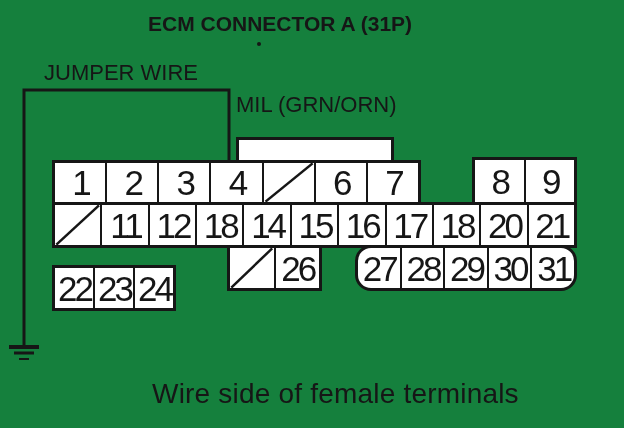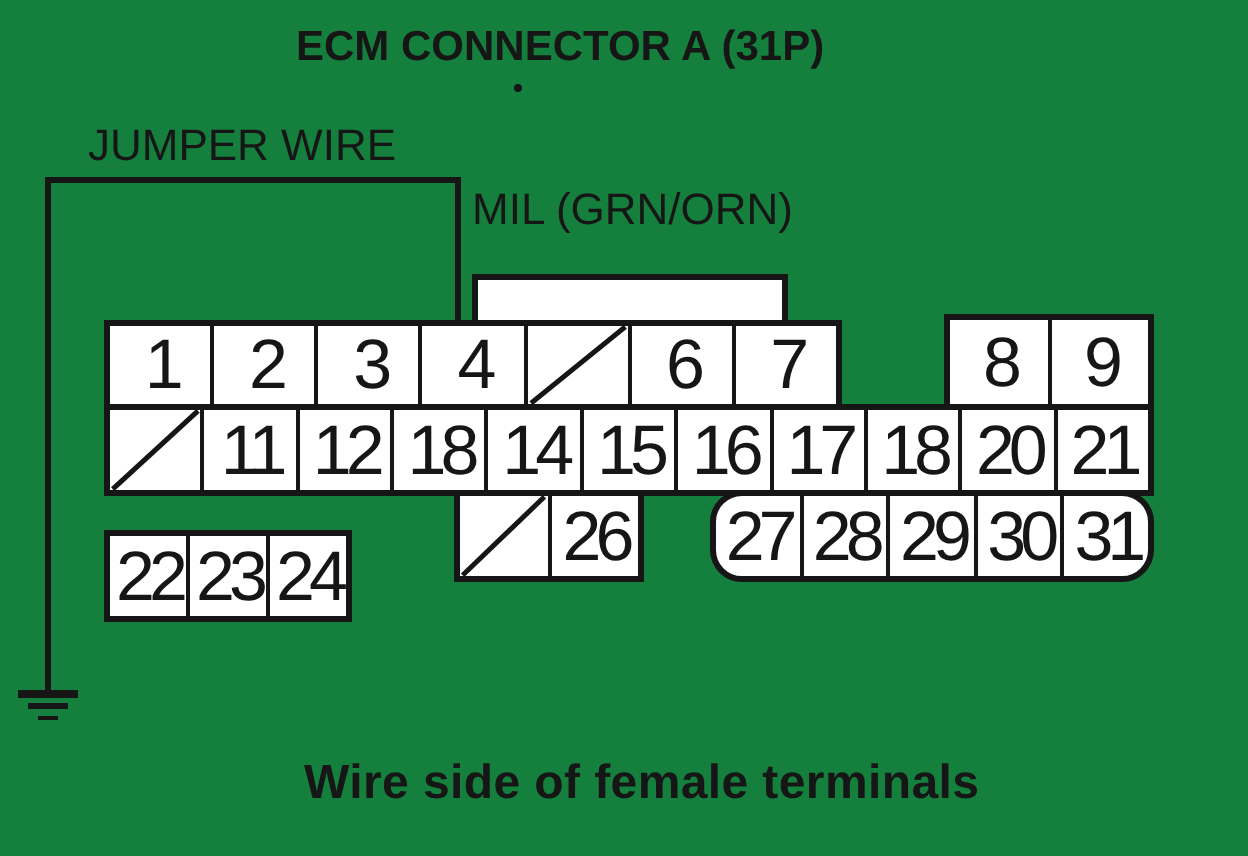--- a/index.html
+++ b/index.html
@@ -11,21 +11,21 @@
   .title{
     top:12px;left:148px;font-size:21px;font-weight:700;letter-spacing:0px;
     white-space:nowrap;z-index:4;
   }
   .lbl{
     font-size:22px;font-weight:400;white-space:nowrap;z-index:4;
   }
   .jumper-lbl{top:60px;left:44px;}
   .mil-lbl{top:92px;left:236px;}
   .caption{
-    top:378px;left:152px;font-size:24px;font-weight:700;letter-spacing:0.2px;
+    top:378px;left:152px;font-size:28px;font-weight:400;letter-spacing:0.2px;
     white-space:nowrap;z-index:4;
   }
   .wiring{top:0;left:0;z-index:1;pointer-events:none;}
   .key-tab{
     top:137px;left:236px;width:158px;height:26px;
     border:3px solid #161616;background:#ffffff;box-sizing:border-box;z-index:2;
   }
   .block{
     display:flex;border:3px solid #161616;background:#ffffff;
     box-sizing:border-box;z-index:3;

